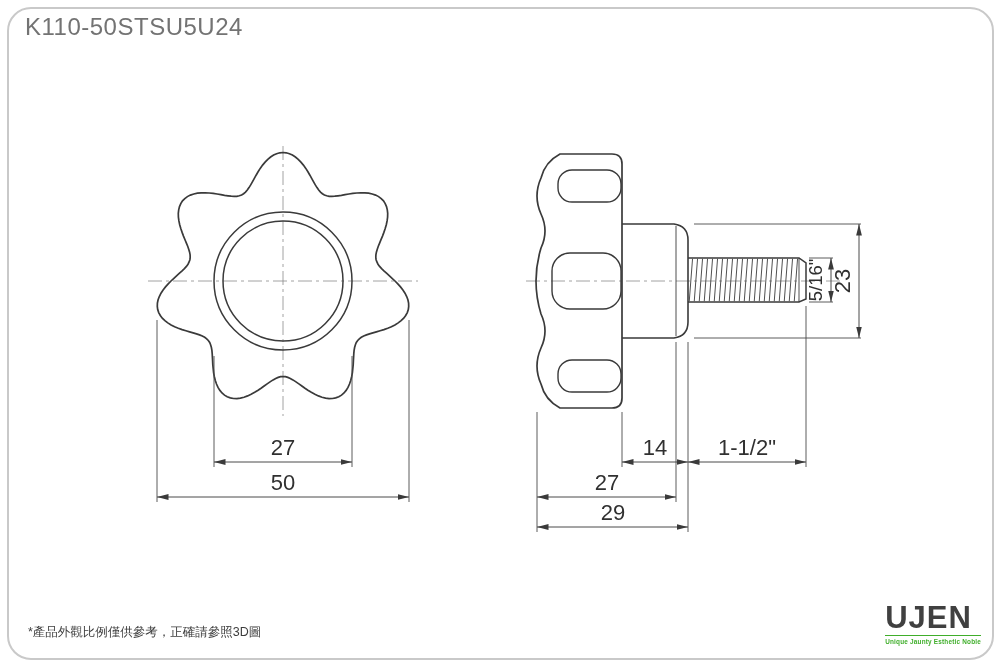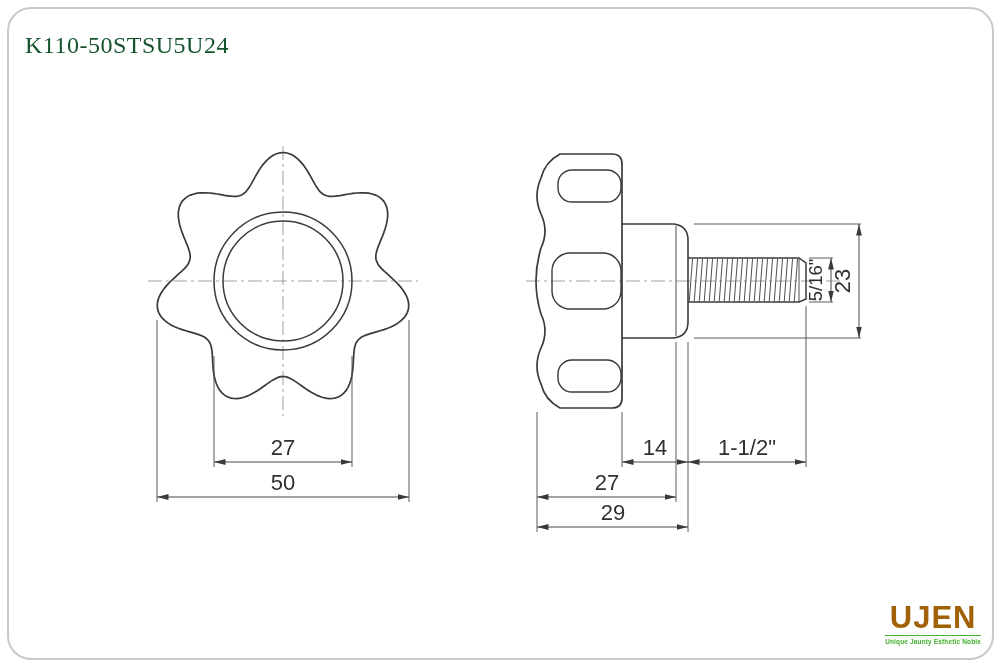--- a/index.html
+++ b/index.html
@@ -5,22 +5,22 @@
   html,body{margin:0;padding:0;}
   body{
     width:1001px;height:667px;position:relative;background:#ffffff;
     font-family:"Liberation Sans",sans-serif;overflow:hidden;
   }
   .sheet-border{
     position:absolute;left:7px;top:7px;right:7px;bottom:7px;
     border:2px solid #c9c9c9;border-radius:24px;pointer-events:none;
   }
   .title{
-    position:absolute;left:25px;top:32px;margin:0;
-    font-size:24px;font-weight:400;color:#14532d;letter-spacing:0.5px;font-family:Liberation Serif, serif;
+    position:absolute;left:25px;top:13px;margin:0;
+    font-size:24px;font-weight:400;color:#737373;letter-spacing:0.5px;
   }
   svg{position:absolute;left:0;top:0;}
   .cl{stroke:#8a8a8a;stroke-width:0.8;stroke-dasharray:14 4 3 4;fill:none;}
   .out{stroke:#3a3a3a;fill:none;}
   .ext{stroke:#4a4a4a;stroke-width:0.9;fill:none;}
   .dim{stroke:#4a4a4a;stroke-width:1;fill:none;}
   .dimtext{font-family:"Liberation Sans",sans-serif;font-size:22px;fill:#303030;}
   .dimtext-sm{font-family:"Liberation Sans",sans-serif;font-size:18.5px;fill:#303030;}
   .footnotes{
     position:absolute;left:28px;bottom:26px;color:#3c3c3c;line-height:1.35;
@@ -110,18 +110,19 @@
     <line class="dim" x1="831" y1="258" x2="831" y2="302" marker-start="url(#arr)" marker-end="url(#arr)"></line>
     <line class="ext" x1="694" y1="224" x2="861" y2="224"></line>
     <line class="ext" x1="694" y1="338" x2="861" y2="338"></line>
     <line class="dim" x1="859" y1="224" x2="859" y2="338" marker-start="url(#arr)" marker-end="url(#arr)"></line>
     <text class="dimtext-sm" text-anchor="middle" x="822" y="280" transform="rotate(-90 822 280)">5/16"</text>
     <text class="dimtext" text-anchor="middle" x="850" y="281" transform="rotate(-90 850 281)">23</text>
   </g>
 </svg>
 
 <div class="footnotes">
+  <div class="footnote-zh">*產品外觀比例僅供參考，正確請參照3D圖</div>
 </div>
 
 <div class="logo">
-  <div class="logo-text" style="color: #a16207; border-color: rgb(63, 174, 42); text-align: center;">UJEN</div>
+  <div class="logo-text" style="color: #404040; border-color: rgb(63, 174, 42);">UJEN</div>
   <div class="logo-tagline" style="color: rgb(63, 174, 42); border-color: rgb(63, 174, 42);">Unique Jaunty Esthetic Noble</div>
 </div>
 
 </body></html>

